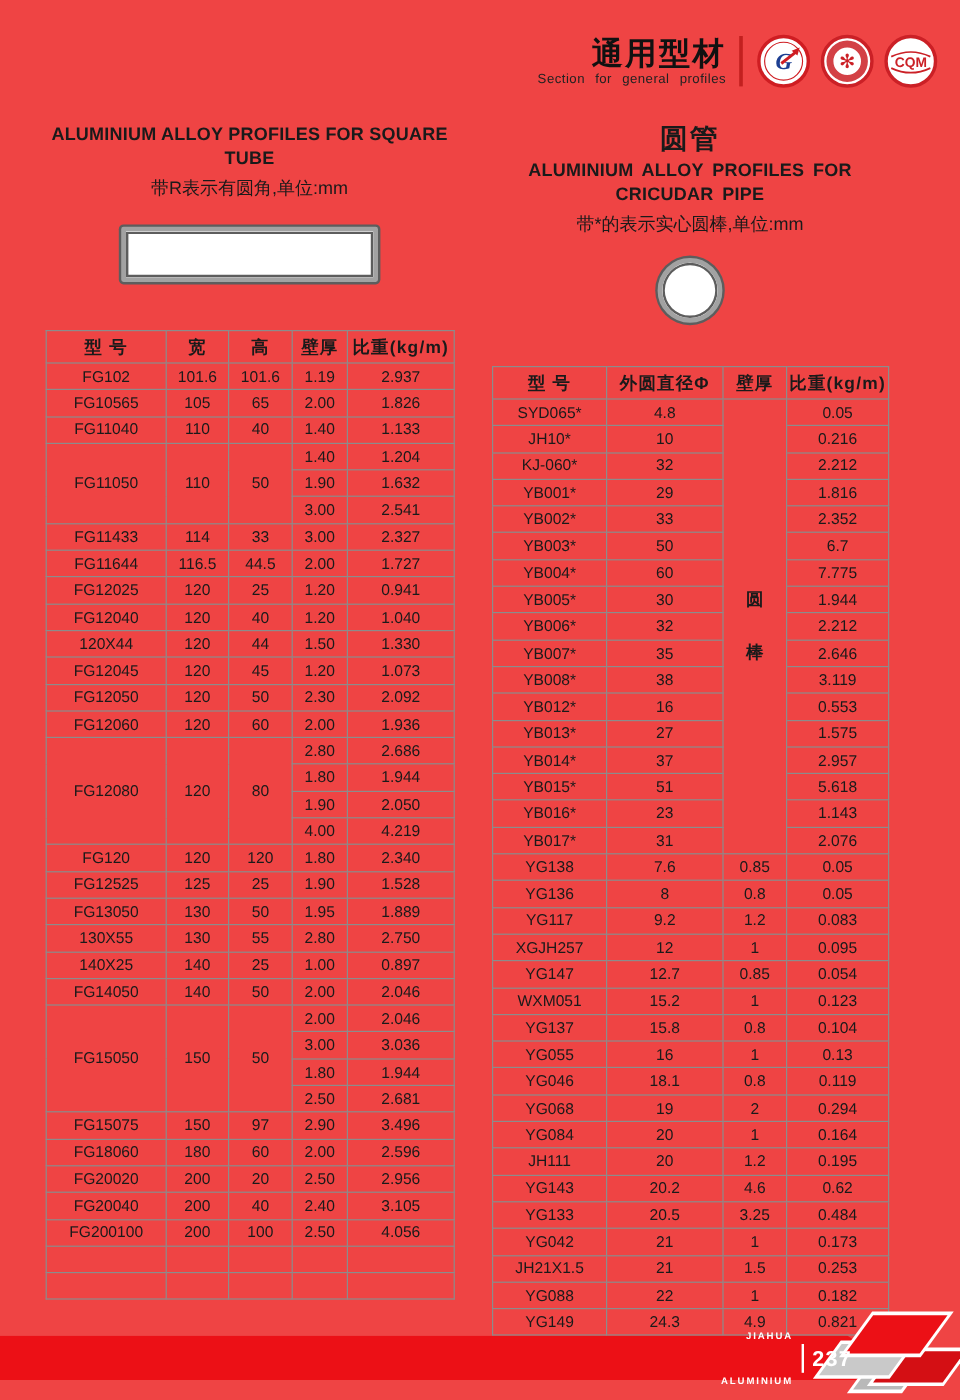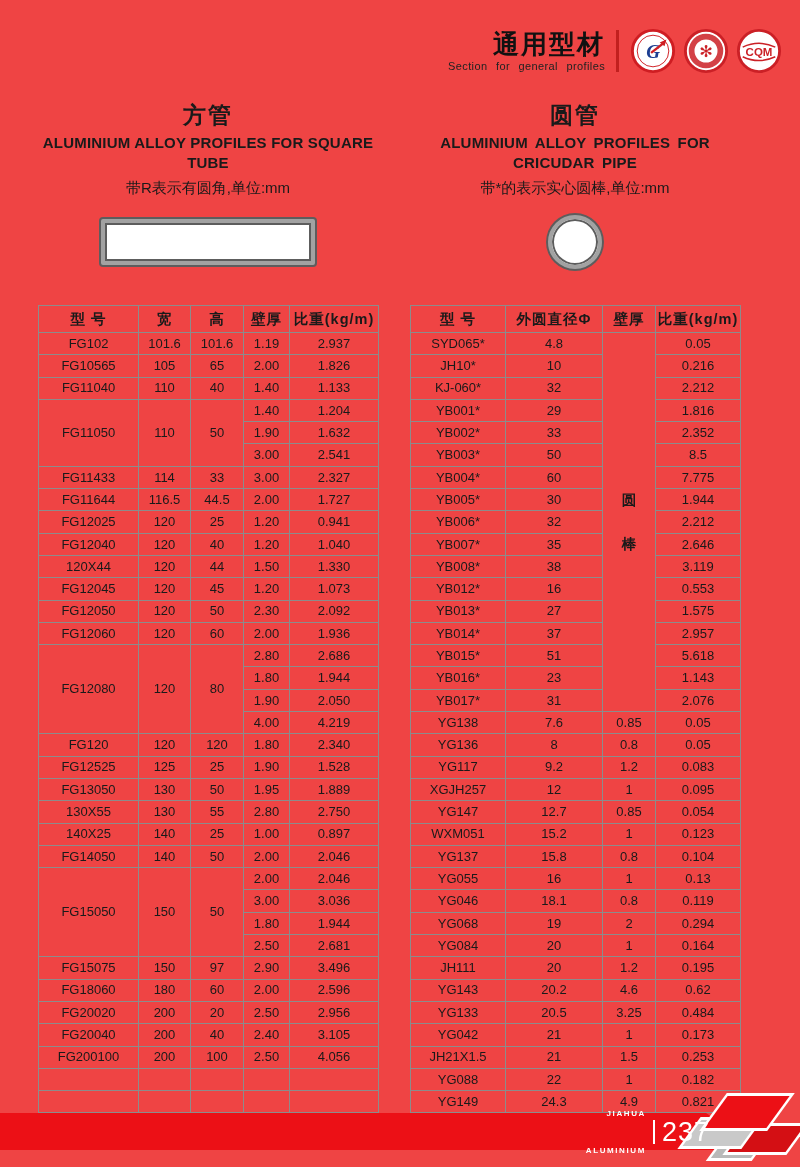--- a/index.html
+++ b/index.html
@@ -41,21 +41,21 @@
   .vcell { font-size:14.5px; font-weight:bold; white-space:pre-line; line-height:44px; letter-spacing:0; }
 
   
   .footer-band { position:absolute; left:0; top:1113px; width:800px; height:37px; background:#ec1016;
                  clip-path:polygon(0 0, 706px 0, 762px 100%, 0 100%); }
   .footer-textblock { position:absolute; left:540px; top:1113px; width:170px; height:37px;
                       display:flex; align-items:center; justify-content:flex-end; gap:7px; z-index:5; }
   .brand { display:flex; flex-direction:column; align-items:flex-end;gap:28px; }
   .brand-l1, .brand-l2 { color:#fff; font-weight:bold; font-size:8px; letter-spacing:1.6px; line-height:9px; }
   .footer-vline { width:2px; height:24px; background:#fff; }
-  .page-num { color:#fff; font-weight:normal; font-size:27px; line-height:26px; letter-spacing:1px; }
+  .page-num { color:#fff; font-weight:bold; font-size:18px; line-height:26px; letter-spacing:1px; }
 
   .deco { position:absolute; transform:skewX(-36deg); box-shadow:0 0 0 3px #fff; }
   .deco-gray1  { left:692px; top:1120px; width:58px; height:26px; background:#c9c9c9; z-index:3; }
   .deco-red-top{ left:716px; top:1096px; width:62px; height:32px; background:#ec1016; z-index:4; }
   .deco-red-bot{ left:737px; top:1126px; width:58px; height:26px; background:#d40f14; z-index:2; }
   .deco-gray2  { left:716px; top:1144px; width:40px; height:14px; background:#b9b9b9; z-index:1; }
 </style>
 </head>
 <body>
 
@@ -83,21 +83,20 @@
       <svg class="logo" viewBox="0 0 48 48">
         <circle cx="24" cy="24" r="21.5" fill="#ffffff" stroke="#cb2026" stroke-width="3"></circle>
         <path d="M7 20 Q24 12 41 20" fill="none" stroke="#cb2026" stroke-width="1.5"></path>
         <path d="M7 30 Q24 38 41 30" fill="none" stroke="#cb2026" stroke-width="1.5"></path>
         <text x="24" y="29" font-size="12" text-anchor="middle" font-weight="bold" fill="#cb2026" font-family="Liberation Sans, sans-serif">CQM</text>
       </svg>
     </div>
   </div>
 
   <div class="section left">
-    <div class="sec-title">方管</div>
     <div class="sec-sub">ALUMINIUM ALLOY PROFILES FOR SQUARE TUBE</div>
     <div class="sec-note">带R表示有圆角,单位:mm</div>
     <div class="shape-wrap">
       <div class="tube-rect"></div>
     </div>
     <table>
       <colgroup>
         <col style="width:100px">
           <col style="width:52px">
           <col style="width:53px">
@@ -385,21 +384,21 @@
             <td>1.816</td>
           </tr>
           <tr>
             <td>YB002*</td>
             <td>33</td>
             <td>2.352</td>
           </tr>
           <tr>
             <td>YB003*</td>
             <td>50</td>
-            <td>8.5</td>
+            <td>6.7</td>
           </tr>
           <tr>
             <td>YB004*</td>
             <td>60</td>
             <td>7.775</td>
           </tr>
           <tr>
             <td>YB005*</td>
             <td>30</td>
             <td>1.944</td>

